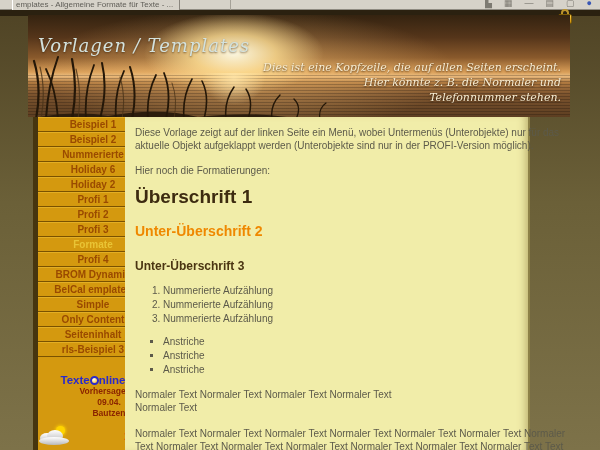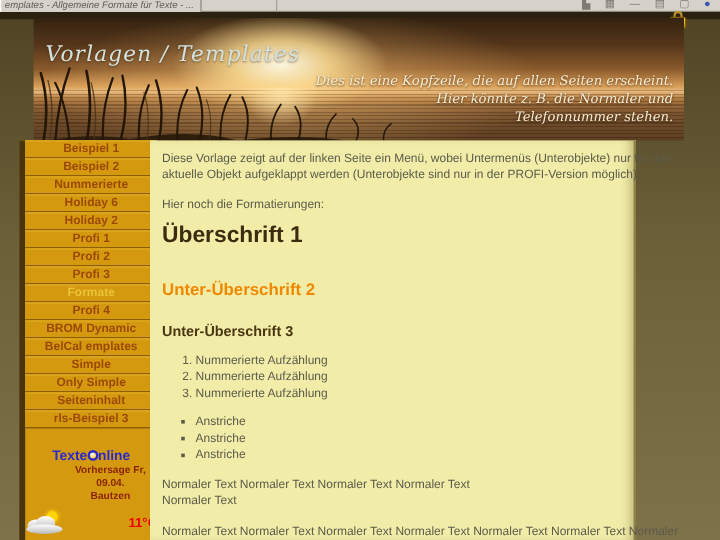--- a/index.html
+++ b/index.html
@@ -9,24 +9,24 @@
     font-family:"Liberation Sans", sans-serif;
     background:linear-gradient(180deg,#4e4224 0%,#6b6038 45%,#7d7249 100%);
   }
 
   
   .toolbar {
     position:absolute; left:0; top:0; width:600px; height:10px;
     background:#d6d2c9; border-bottom:1px solid #8f8b82;
   }
   .toolbar .tab {
-    position:absolute; left:0; top:0; width:168px; height:10px;
+    position:absolute; left:12px; top:0; width:168px; height:10px;
     border-right:1px solid #8a867e; border-left:1px solid #fff;
     background:#d6d2c9; color:#5f5d57; font-size:8px; line-height:10px;
-    padding-left:3px; white-space:nowrap; overflow:hidden;font-style:italic;
+    padding-left:3px; white-space:nowrap; overflow:hidden;
   }
   .toolbar .sep { position:absolute; top:0; width:1px; height:10px; background:#a5a198; }
   .toolbar .icons {
     position:absolute; right:8px; top:-4px; height:14px;
     display:flex; gap:12px; overflow:hidden;
   }
   .toolbar .icons span { font-size:9px; color:#7d7a72; line-height:14px; }
   .toolbar .icons span:last-child { color:#3a57b5; }
 
   
@@ -73,21 +73,21 @@
   .header-tagline {
     position:absolute; right:9px; top:46px; text-align:right;
     font-family:"DejaVu Serif", serif; font-style:italic;
     font-size:11px; line-height:1.35; color:#f7edd3;
     text-shadow:0 1px 2px rgba(50,28,8,.8);
   }
   .grass { position:absolute; left:0; bottom:-2px; }
 
   
   .sidebar {
-    position:absolute; left:16px; top:117px; width:115px; height:333px;
+    position:absolute; left:33px; top:117px; width:115px; height:333px;
     background:#d4990f; border-left:5px solid #46350f;
   }
   .menu .item {
     height:15px; line-height:13px; text-align:center;
     font-size:10px; font-weight:bold; color:#9a4a00;
     background:#d4990f;
     border-top:1px solid #e3ae25; border-bottom:1px solid #7a5200;
     cursor:pointer; overflow:hidden;
   }
   .menu .item.active { color:#e9c435; }
@@ -132,21 +132,21 @@
   
   .content {
     position:absolute; left:125px; top:117px; width:405px; height:333px;
     background:#f1eda9; border-right:2px solid #8d8147;
     box-shadow:inset -7px 0 9px -5px rgba(115,95,35,.45);
     padding:9px 12px 0 10px;
     font-size:10px; color:#5c5a4a; line-height:1.3;
   }
   .content .intro { margin-bottom:12px; width:430px; }
   .content .formats { margin-bottom:4px; }
-  .content h1 { font-size:19px; color:#3d2b10; margin:8px 0 22px 0; font-weight:bold; }
+  .content h1 { font-size:19px; color:#3d2b10; margin:8px 0 12px 0; font-weight:bold; }
   .content h2 { font-size:14px; color:#ef8800; margin:0 0 19px 0; font-weight:bold; }
   .content h3 { font-size:12px; color:#4a3512; margin:0 0 10px 0; font-weight:bold; }
   .content ol { margin:0 0 10px 28px; }
   .content ul { margin:0 0 12px 28px; list-style-type:square; }
   .content li { margin-bottom:1px; }
   .content .normal { margin-bottom:13px; }
   .content .longtext { width:438px; }
 </style>
 </head>
 <body>
@@ -219,21 +219,21 @@
       <div class="item">Holiday 6</div>
       <div class="item">Holiday 2</div>
       <div class="item">Profi 1</div>
       <div class="item">Profi 2</div>
       <div class="item">Profi 3</div>
       <div class="item active">Formate</div>
       <div class="item">Profi 4</div>
       <div class="item">BROM Dynamic</div>
       <div class="item">BelCal emplates</div>
       <div class="item">Simple</div>
-      <div class="item">Only Simple</div>
+      <div class="item">Only Content</div>
       <div class="item">Seiteninhalt</div>
       <div class="item">rls-Beispiel 3</div>
     </div>
 
   <div class="weather">
     <div class="w-logo"><span>Texte</span><span class="o"></span><span>nline</span></div>
     <div class="w-forecast">Vorhersage Fr, 09.04.</div>
     <div class="w-city">Bautzen</div>
     <div class="w-row">
       <div class="w-icon">

